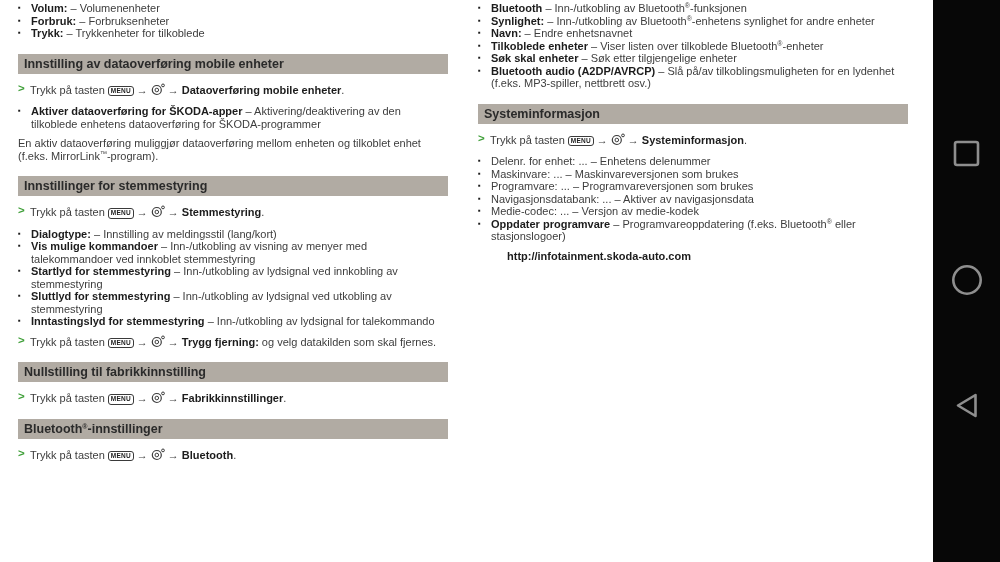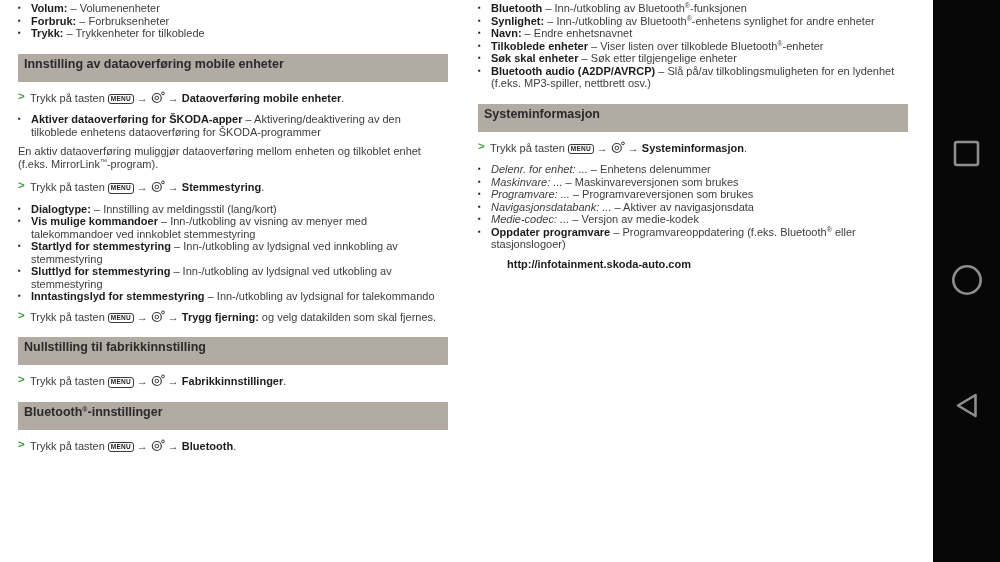--- a/index.html
+++ b/index.html
@@ -5,28 +5,28 @@
   html,body{margin:0;padding:0;background:#fff;}
   body{width:1000px;height:562px;overflow:hidden;
        font-family:"Liberation Sans","DejaVu Sans",sans-serif;}
   .screen{position:relative;width:1000px;height:562px;background:#ffffff;}
 
   
   .doc{position:absolute;left:18px;top:2px;display:flex;gap:30px;}
   .col{width:430px;color:#3d3d3d;font-size:11px;line-height:12.5px;}
 
   .heading-bar{background:#b1aba3;color:#2a2a2a;font-weight:bold;font-size:12.5px;
-               height:28px;line-height:20px;padding:0 4px 0 6px;margin:14px 0 9px;}
+               height:20px;line-height:20px;padding:0 4px 0 6px;margin:14px 0 9px;}
   .col > .heading-bar:first-child{margin-top:0;}
 
   .bullet-list{margin:0 0 7px;}
   .bullet-item{position:relative;padding-left:13px;}
   .bq{position:absolute;left:0;top:0;font-size:8px;color:#1c1c1c;}
   .b{font-weight:bold;color:#1c1c1c;}
-  .i{font-style:italic;}
+  .i{}
 
   .step{position:relative;padding-left:12px;margin:0 0 9px;}
   .chev{position:absolute;left:0;top:-1px;color:#3f9f38;font-weight:bold;font-size:11.5px;}
   .key{display:inline-block;border:1px solid #3a3a3a;border-radius:3px;font-size:6.5px;
        font-weight:bold;letter-spacing:.2px;padding:1px 2px;line-height:6.5px;
        vertical-align:1px;color:#1c1c1c;background:#fff;}
   .arr{padding:0 3px;color:#3d3d3d;}
   .knob svg{vertical-align:-2px;}
 
   .para{margin:0 0 10px;}
@@ -58,20 +58,21 @@
         <div class="heading-bar">Innstilling av dataoverføring mobile enheter</div>
         <div class="step"><span class="chev">&gt;</span><span>Trykk på tasten <span class="key">MENU</span><span class="arr">→</span><span class="knob"><svg width="14" height="13" viewBox="0 0 14 13">
                 <circle cx="5.8" cy="7" r="4.5" fill="none" stroke="#3d3d3d" stroke-width="1.2"></circle>
                 <circle cx="5.8" cy="7" r="1.8" fill="none" stroke="#3d3d3d" stroke-width="1"></circle>
                 <circle cx="12" cy="2.4" r="1.4" fill="none" stroke="#3d3d3d" stroke-width="1"></circle>
               </svg></span><span class="arr">→</span><span class="b">Dataoverføring mobile enheter</span>.</span></div>
         <div class="bullet-list">
           <div class="bullet-item"><span class="bq">▪</span><span class="b">Aktiver dataoverføring for ŠKODA-apper</span><span> – Aktivering/deaktivering av den tilkoblede enhetens dataoverføring for ŠKODA-programmer</span></div>
         </div>
         <div class="para">En aktiv dataoverføring muliggjør dataoverføring mellom enheten og tilkoblet enhet (f.eks. MirrorLink<sup>™</sup>-program).</div>
+        <div class="heading-bar">Innstillinger for stemmestyring</div>
         <div class="step"><span class="chev">&gt;</span><span>Trykk på tasten <span class="key">MENU</span><span class="arr">→</span><span class="knob"><svg width="14" height="13" viewBox="0 0 14 13">
                 <circle cx="5.8" cy="7" r="4.5" fill="none" stroke="#3d3d3d" stroke-width="1.2"></circle>
                 <circle cx="5.8" cy="7" r="1.8" fill="none" stroke="#3d3d3d" stroke-width="1"></circle>
                 <circle cx="12" cy="2.4" r="1.4" fill="none" stroke="#3d3d3d" stroke-width="1"></circle>
               </svg></span><span class="arr">→</span><span class="b">Stemmestyring</span>.</span></div>
         <div class="bullet-list">
           <div class="bullet-item"><span class="bq">▪</span><span class="b">Dialogtype:</span><span> – Innstilling av meldingsstil (lang/kort)</span></div>
           <div class="bullet-item"><span class="bq">▪</span><span class="b">Vis mulige kommandoer</span><span> – Inn-/utkobling av visning av menyer med talekommandoer ved innkoblet stemmestyring</span></div>
           <div class="bullet-item"><span class="bq">▪</span><span class="b">Startlyd for stemmestyring</span><span> – Inn-/utkobling av lydsignal ved innkobling av stemmestyring</span></div>
           <div class="bullet-item"><span class="bq">▪</span><span class="b">Sluttlyd for stemmestyring</span><span> – Inn-/utkobling av lydsignal ved utkobling av stemmestyring</span></div>

